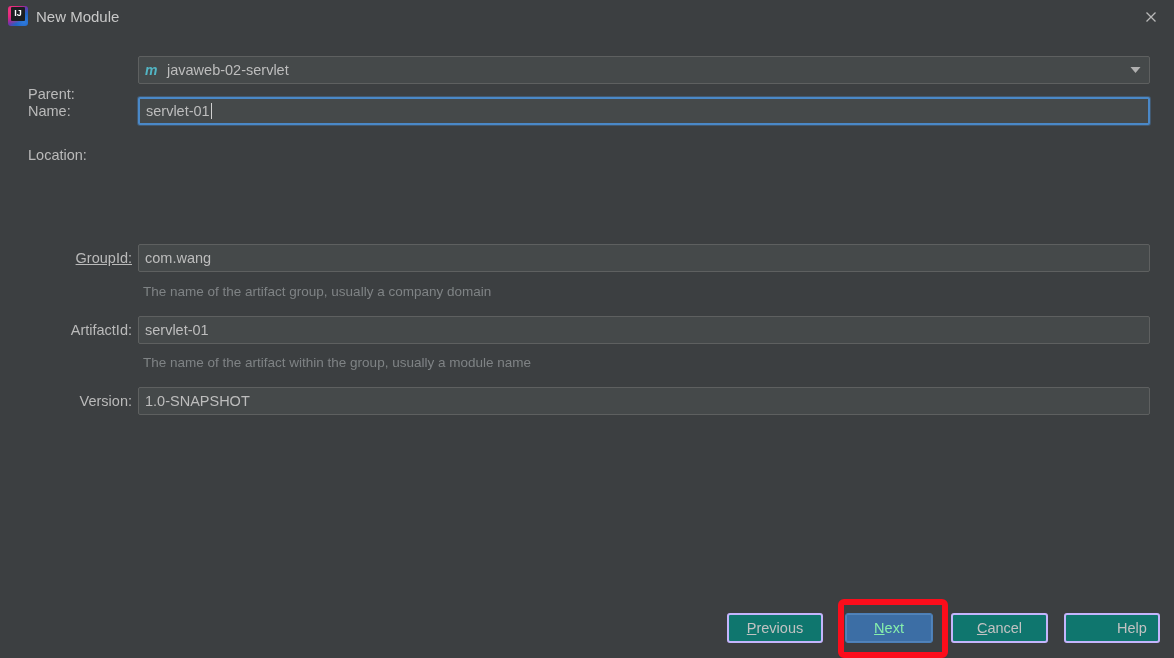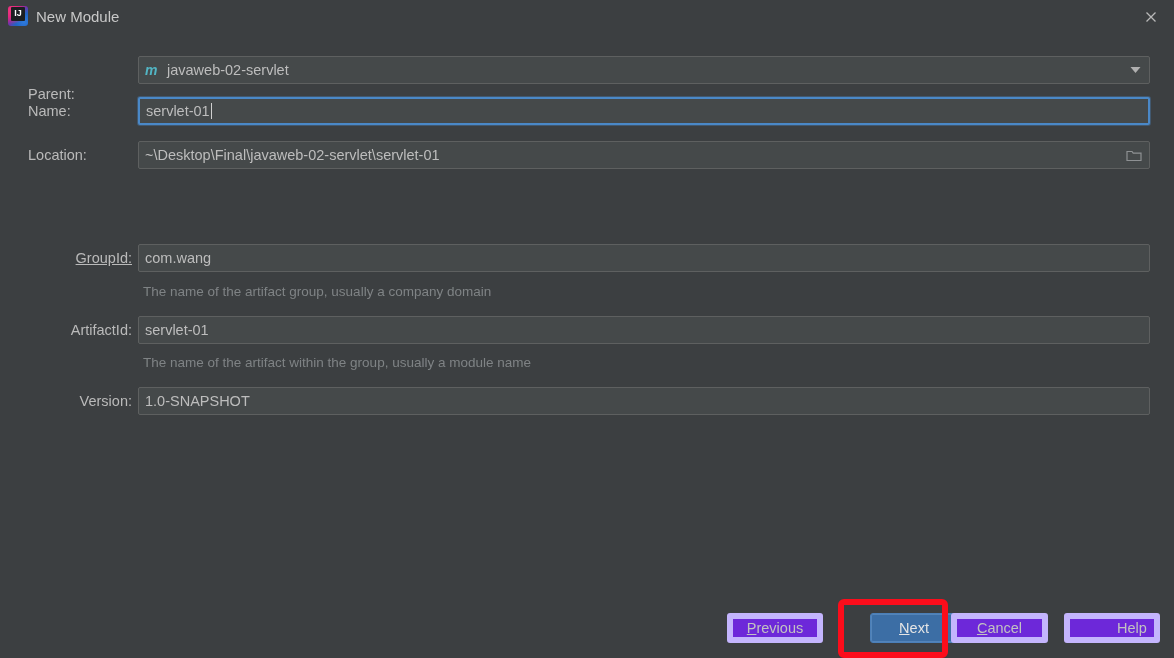--- a/index.html
+++ b/index.html
@@ -183,36 +183,35 @@
     color: #7f8385;
     line-height: 16px;
     white-space: nowrap;
   }
 
   
   .btn {
     position: absolute;
     box-sizing: border-box;
     height: 30px;
-    background: #6d28d9;
-    border: 6px solid #c4b5fd;
+    background: #0f766e;
+    border: 2px solid #c4b5fd;
     border-radius: 3px;
     color: #c2c2c2;
     font-size: 14.5px;
     display: flex;
     align-items: center;
     justify-content: center;
     font-family: "Liberation Sans", sans-serif;
   }
   .btn.primary {
     background: #3c6ea5;
     border: 1px solid #4b7fb8;
-    color: #e5e5e5;
+    color: #86efac;
     box-shadow: inset 0 0 0 1px rgba(110,160,210,0.45);
-    margin-left: 25px;
   }
   .btn .mn { text-decoration: underline; }
 
   .annotation-box {
     position: absolute;
     box-sizing: border-box;
     border: 6px solid #fc0d1b;
     border-radius: 6px;
     pointer-events: none;
   }
@@ -243,28 +242,20 @@
     </span>
   </div>
 
   <div class="row-label" style="left:28px; top:103px;">Name:</div>
   <div class="field focused" style="left:138px; top:97px; width:1012px;">
     <span class="value">servlet-01</span>
       <span class="caret"></span>
   </div>
 
   <div class="row-label" style="left:28px; top:147px;">Location:</div>
-  <div class="field" style="left:138px; top:141px; width:1012px;">
-    <span class="value">~\Desktop\Final\javaweb-02-servlet\servlet-01</span>
-    <span class="folder-btn">
-      <svg width="16" height="13" viewBox="0 0 16 13">
-        <path d="M1 2.5 L6 2.5 L7.2 4.2 L15 4.2 L15 11.5 L1 11.5 Z" fill="none" stroke="#8e9193" stroke-width="1.2"></path>
-      </svg>
-    </span>
-  </div>
 
 
   <div class="row-label right" style="left:32px; top:250px; width:100px;text-decoration:underline;">GroupId:</div>
   <div class="field" style="left:138px; top:244px; width:1012px;text-align:center;">
     <span class="value">com.wang</span>
   </div>
   <div class="hint" style="left:143px; top:284px;">The name of the artifact group, usually a company domain</div>
 
   <div class="row-label right" style="left:32px; top:322px; width:100px;">ArtifactId:</div>
   <div class="field" style="left:138px; top:316px; width:1012px;">

